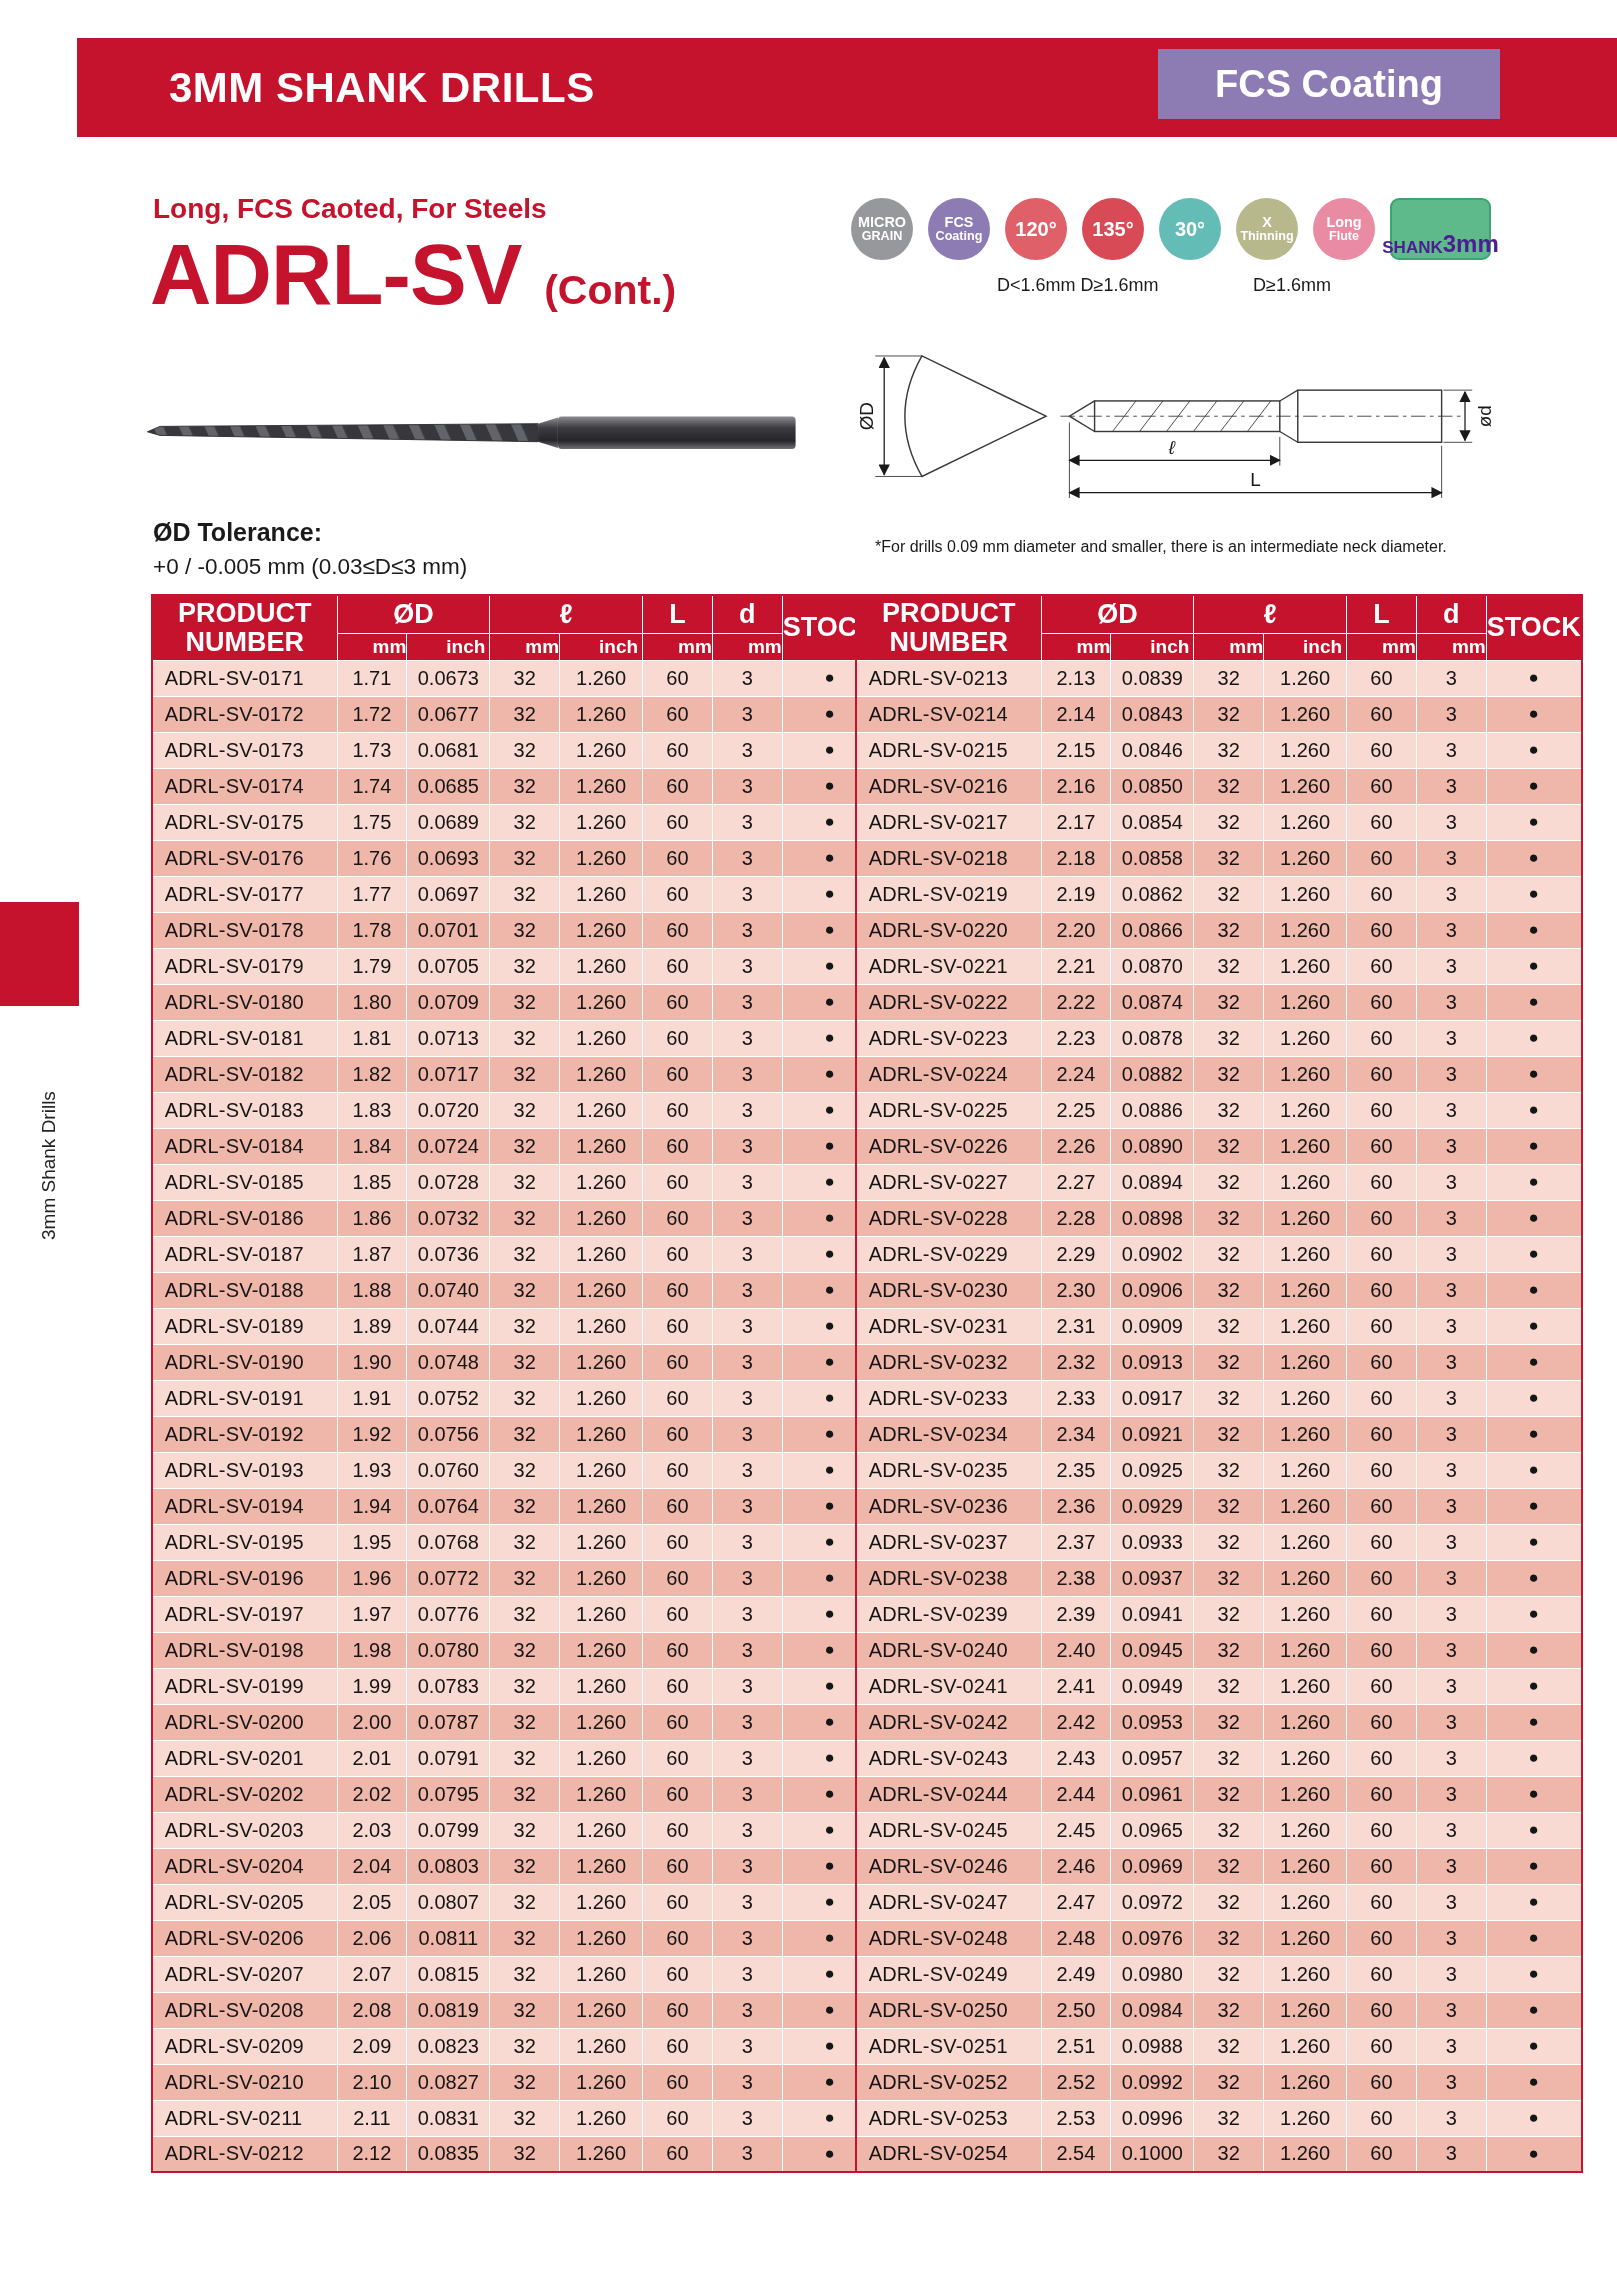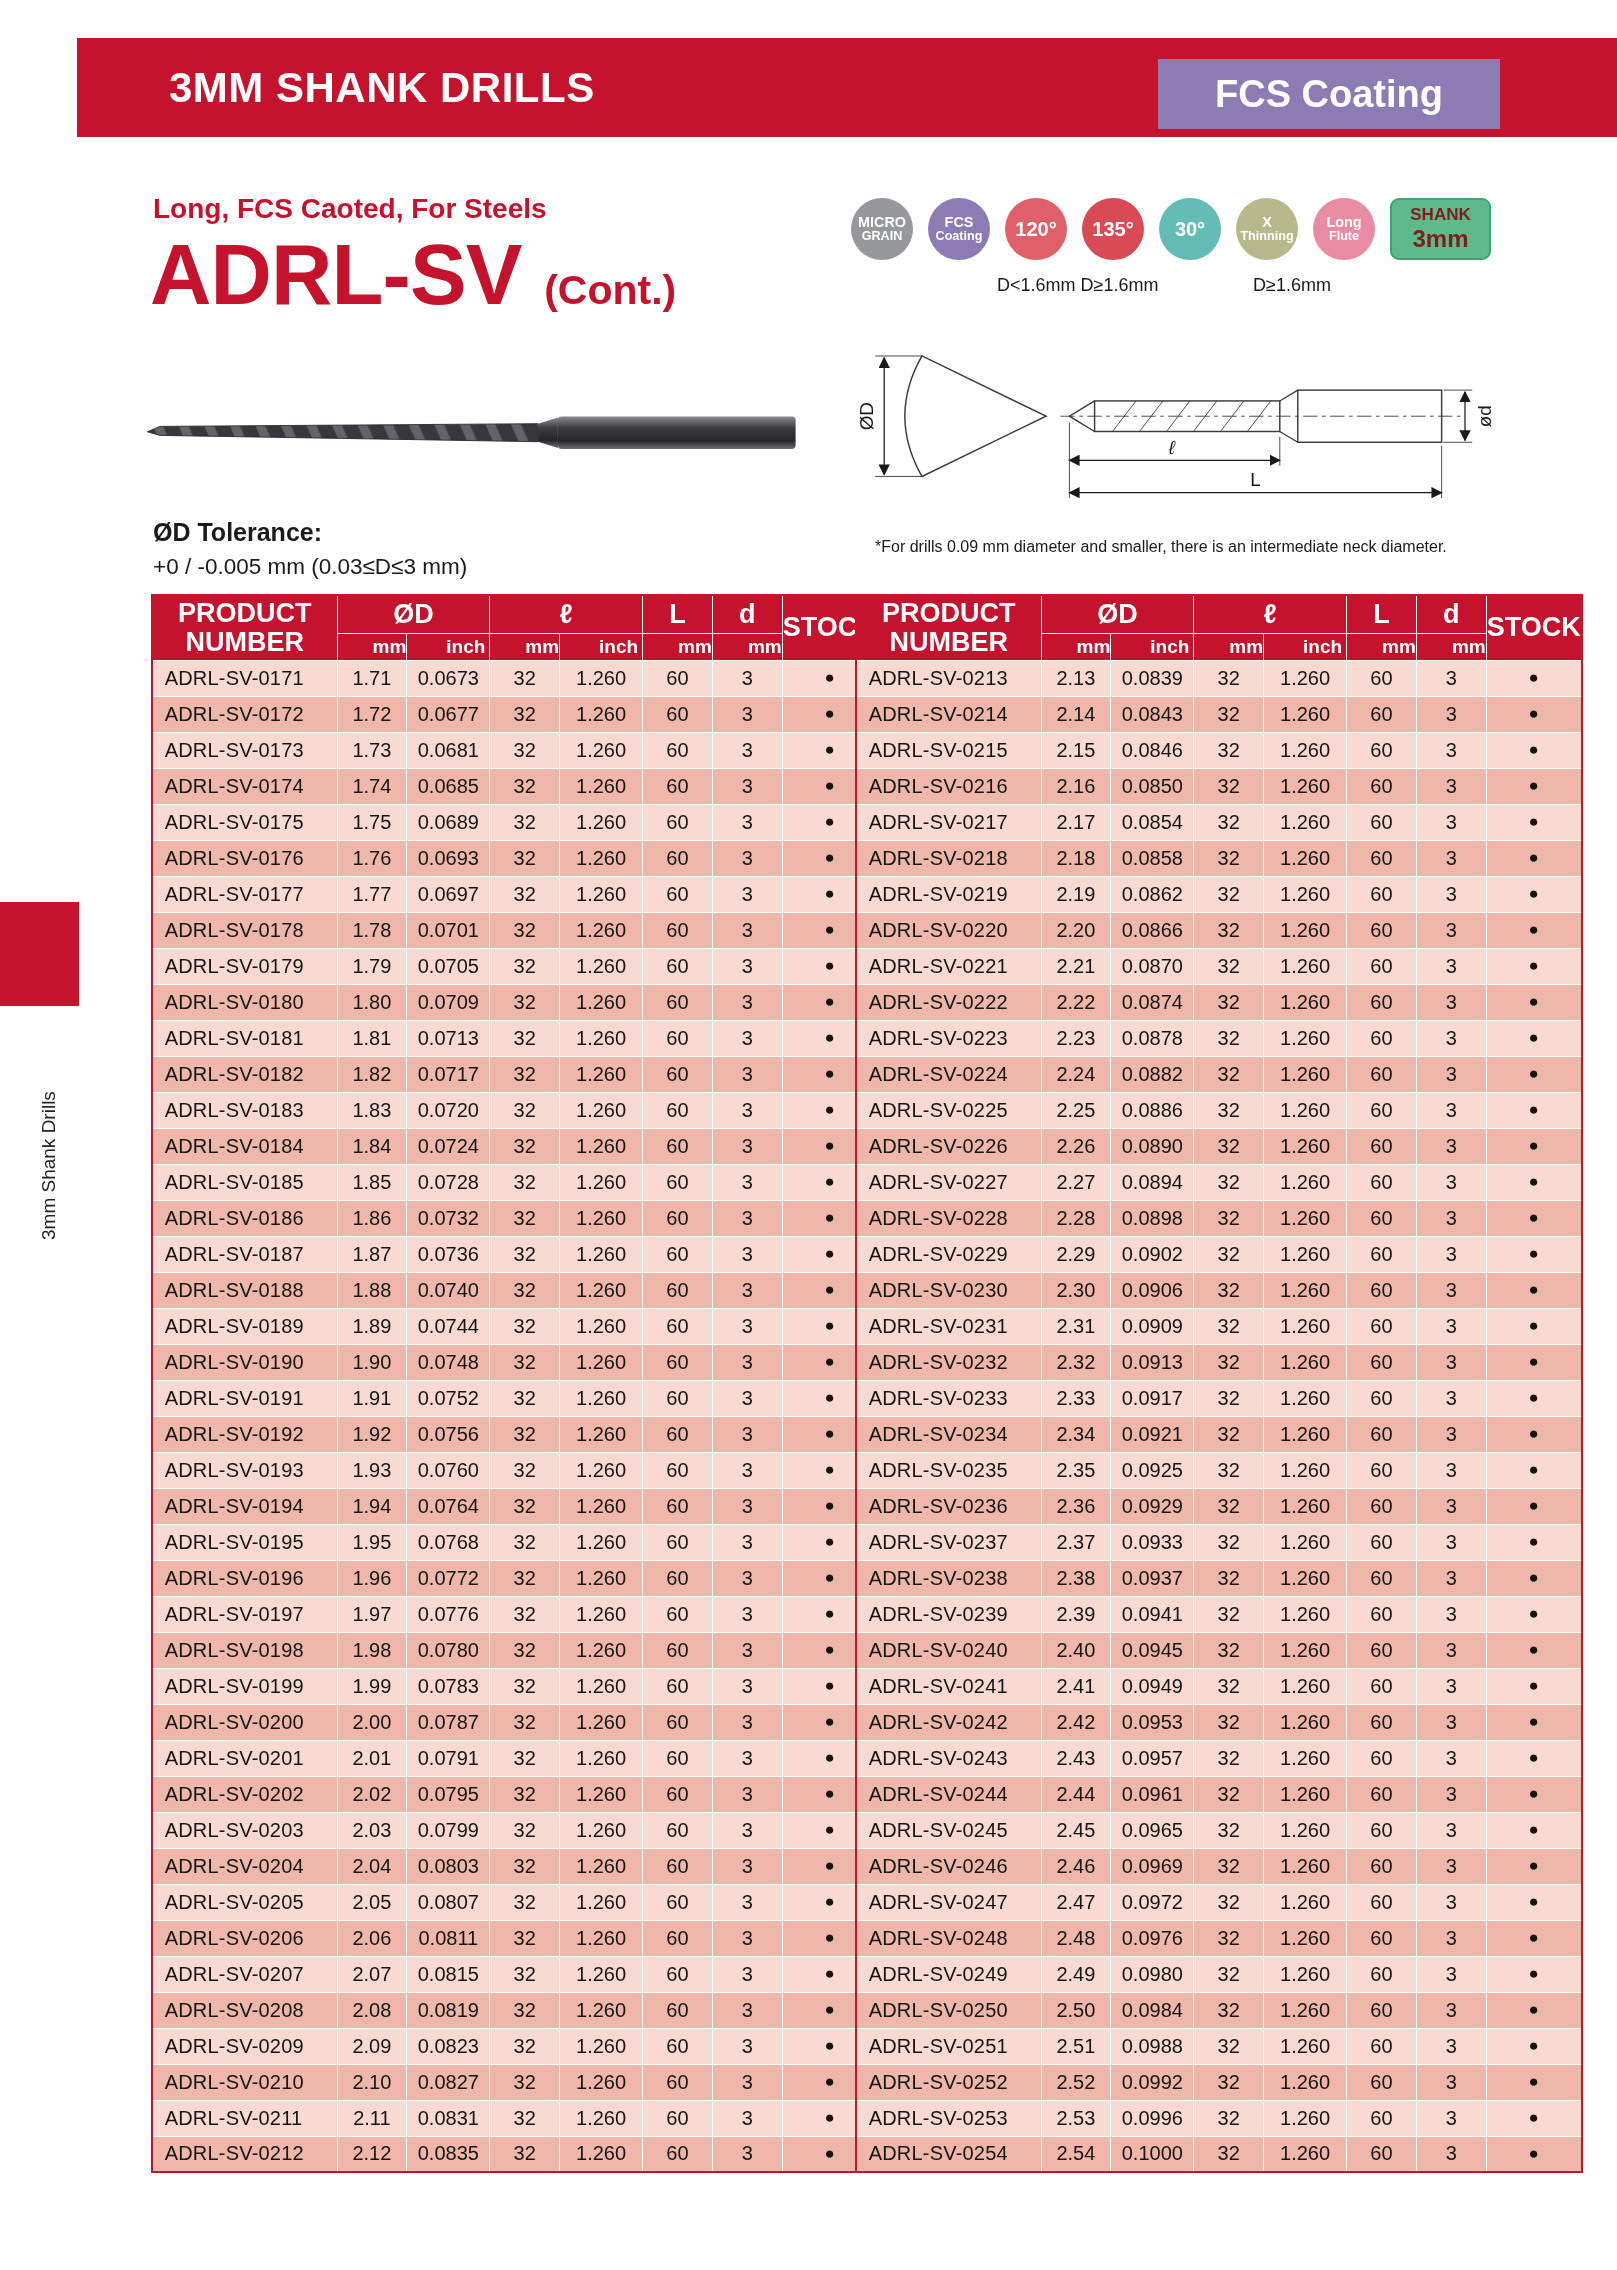--- a/index.html
+++ b/index.html
@@ -2,36 +2,36 @@
 <html style="font-size:14.4px"><head>
 <meta charset="utf-8">
 <style>
   * { box-sizing: border-box; }
   html,body { margin:0; padding:0; background:#ffffff; font-family:"Liberation Sans", sans-serif; }
   .page { position:relative; width:1617px; height:2178px; background:#ffffff; overflow:hidden; }
 
   
   .banner { position:absolute; left:77px; top:38px; width:1541px; height:99px; background:#c5122d; display:flex; align-items:center; }
   .banner-title { color:#ffffff; font-size:42px; font-weight:700; margin-left:92px; letter-spacing:0.5px; }
-  .fcs-badge { position:absolute; left:1158px; top:59px; width:342px; height:70px; background:#8d7cb4; color:#ffffff; font-size:38px; font-weight:700; display:flex; align-items:center; justify-content:center; }
+  .fcs-badge { position:absolute; left:1158px; top:49px; width:342px; height:70px; background:#8d7cb4; color:#ffffff; font-size:38px; font-weight:700; display:flex; align-items:center; justify-content:center; }
 
   
   .subtitle { position:absolute; left:153px; top:193px; color:#c5122d; font-size:28px; font-weight:700; }
   .series { position:absolute; left:144px; top:232px; color:#c5122d; font-weight:700; font-size:85px; line-height:1; letter-spacing:-0.9px;margin-left:6px; }
   .series .cont { font-size:41px; letter-spacing:0; }
 
   .drill-photo { position:absolute; left:142px; top:401px; }
 
   
   .features { position:absolute; left:851px; top:198px; display:flex; align-items:center; gap:15px; }
   .feature-circle { width:62px; height:62px; border-radius:50%; color:#fff; display:flex; flex-direction:column; align-items:center; justify-content:center; font-weight:700; text-align:center; line-height:1.05; flex:0 0 auto; }
   .feature-circle .l1 { font-size:14.4px; }
   .feature-circle .l2 { font-size:12.6px; }
   .feature-circle.big .l1 { font-size:20px; }
-  .shank-badge { width:101px; height:62px; background:#5eba8b; border:2.7px solid #3da375; border-radius:9px; color:#7f1d1d; display:flex; flex-direction:column; align-items:center; justify-content:center; font-weight:700; line-height:1.15; flex:0 0 auto; }
+  .shank-badge { width:101px; height:62px; background:#5eba8b; border:2.7px solid #3da375; border-radius:9px; color:#4c1d95; display:flex; flex-direction:row; align-items:flex-end; justify-content:center; font-weight:700; line-height:1.15; flex:0 0 auto; }
   .shank-badge .l1 { font-size:17px; }
   .shank-badge .l2 { font-size:24px; }
   .feature-note { position:absolute; font-size:18px; color:#1a1a1a; white-space:nowrap; }
   .note-points { left:997px; top:275px; }
   .note-thinning { left:1253px; top:275px; }
 
   
   .diagram { position:absolute; left:855px; top:329px; }
   .diagram text { font-family:"Liberation Sans", sans-serif; font-size:21px; fill:#1a1a1a; }
   .footnote { position:absolute; left:875px; top:538px; font-size:16px; color:#1a1a1a; white-space:nowrap; }

